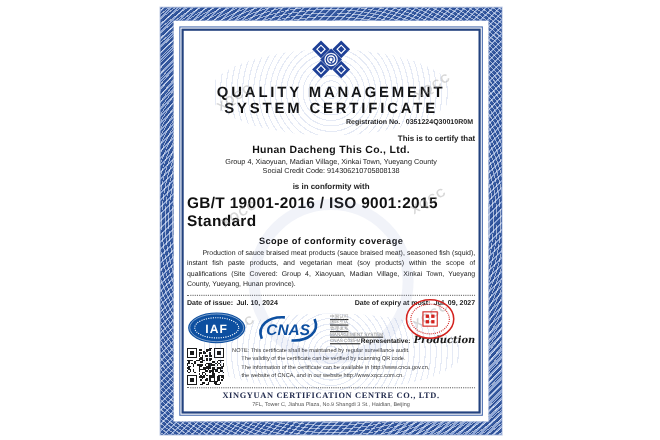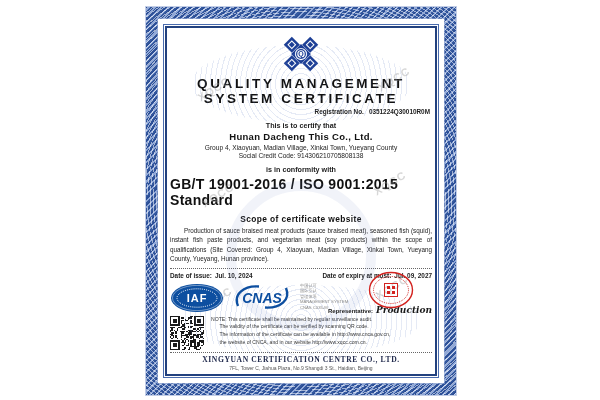--- a/index.html
+++ b/index.html
@@ -27,33 +27,33 @@
   .ring{position:absolute;left:50%;top:150px;transform:translateX(-50%);width:130px;height:130px;
     border-radius:50%;border:10px solid rgba(120,140,200,.10);pointer-events:none;}
   .wm{position:absolute;font-weight:bold;font-size:11px;color:rgba(150,150,150,.38);
     transform:rotate(-32deg);letter-spacing:1px;pointer-events:none;}
   
   .emblem-wrap{margin-top:2px;text-align:center;line-height:0;}
   .title{margin-top:1px;text-align:center;font-weight:bold;font-size:13.5px;line-height:15px;
     letter-spacing:2.6px;color:#111;}
   .reg-line{margin-top:2px;text-align:right;padding-right:2px;font-size:6.4px;font-weight:bold;color:#222;}
   .reg-line .val{margin-left:5px;}
-  .certify{margin-top:6px;text-align:center;font-size:7.2px;font-weight:bold;color:#222;}
+  .certify{margin-top:6px;text-align:right;font-size:7.2px;font-weight:bold;color:#222;}
   .company{margin-top:1px;text-align:center;font-size:9.5px;font-weight:bold;color:#111;letter-spacing:.3px;}
   .addr{margin-top:2px;text-align:center;font-size:6.6px;color:#222;}
   .credit{margin-top:1px;text-align:center;font-size:6.6px;color:#222;}
   .conform{margin-top:6px;text-align:center;font-size:7.2px;font-weight:bold;color:#222;}
   .standard{margin-top:2px;text-align:left;font-size:14px;font-weight:bold;color:#111;letter-spacing:.3px;}
   .scope-title{margin-top:6px;text-align:center;font-size:8.4px;font-weight:bold;color:#111;letter-spacing:.4px;}
   .scope-body{margin-top:2px;font-size:6.3px;line-height:9.4px;text-align:justify;text-indent:14px;color:#222;}
   .dotted{margin-top:4px;border-top:1px dotted #666;height:0;}
   .dates{margin-top:3px;display:flex;justify-content:space-between;font-size:6.4px;font-weight:bold;color:#222;}
   .dates .dval{margin-left:3px;}
   
-  .logos{margin-top:4px;position:relative;height:38px;display:flex;align-items:flex-start;gap:7px;}
+  .logos{margin-top:4px;position:relative;height:38px;display:flex;align-items:flex-end;gap:7px;text-decoration:underline;}
   .cnas-note{font-size:4.2px;line-height:5.6px;color:#888;white-space:pre-line;width:52px;}
   .sig-block{position:absolute;right:0;bottom:-2px;width:122px;text-align:right;}
   .seal-wrap{position:absolute;right:18px;top:-34px;line-height:0;}
   .rep-line{font-size:6px;font-weight:bold;color:#1a1a1a;white-space:nowrap;}
   .rep-name{font-family:"DejaVu Serif",serif;font-style:italic;font-weight:bold;font-size:9px;margin-left:3px;}
   
   .noterow{margin-top:3px;display:flex;gap:7px;align-items:flex-start;}
   .note-text{font-size:5.1px;line-height:7.8px;color:#333;white-space:pre;}
   
   .footer{margin-top:2px;text-align:center;}
@@ -112,21 +112,21 @@
       </div>
 
       <div class="certify">This is to certify that</div>
       <div class="company">Hunan Dacheng This Co., Ltd.</div>
       <div class="addr">Group 4, Xiaoyuan, Madian Village, Xinkai Town, Yueyang County</div>
       <div class="credit">Social Credit Code: 914306210705808138</div>
 
       <div class="conform">is in conformity with</div>
       <div class="standard">GB/T 19001-2016 / ISO 9001:2015 Standard</div>
 
-      <div class="scope-title">Scope of certificate website</div>
+      <div class="scope-title">Scope of conformity coverage</div>
       <div class="scope-body">Production of sauce braised meat products (sauce braised meat), seasoned fish (squid), instant fish paste products, and vegetarian meat (soy products) within the scope of qualifications (Site Covered: Group 4, Xiaoyuan, Madian Village, Xinkai Town, Yueyang County, Yueyang, Hunan province).</div>
 
       <div class="dotted"></div>
       <div class="dates">
         <span>
           <span>Date of issue:</span><span class="dval">Jul. 10, 2024</span>
         </span>
         <span>
           <span>Date of expiry at most:</span><span class="dval">Jul. 09, 2027</span>
         </span>

